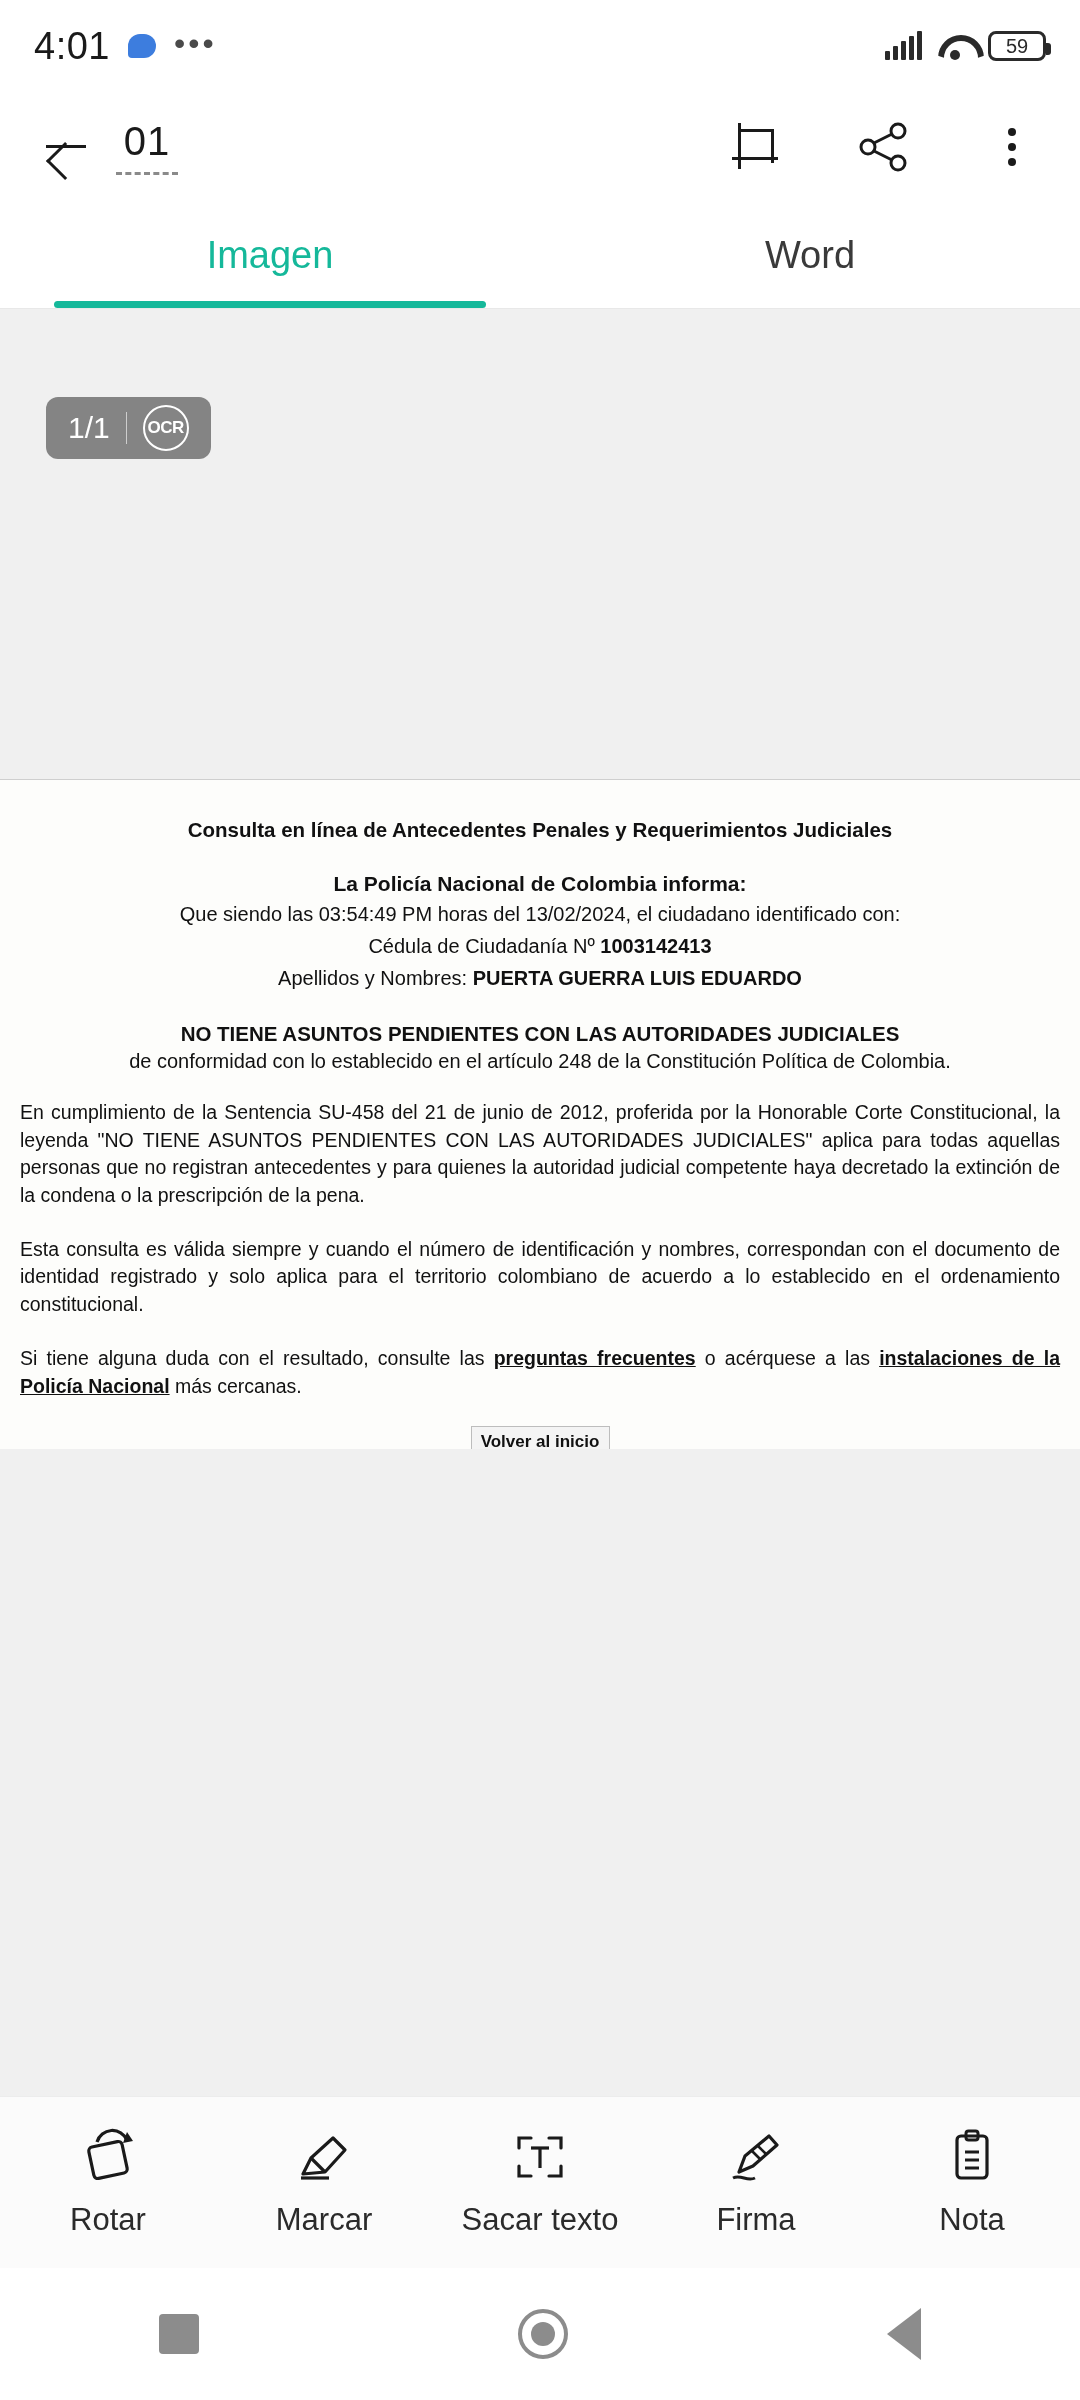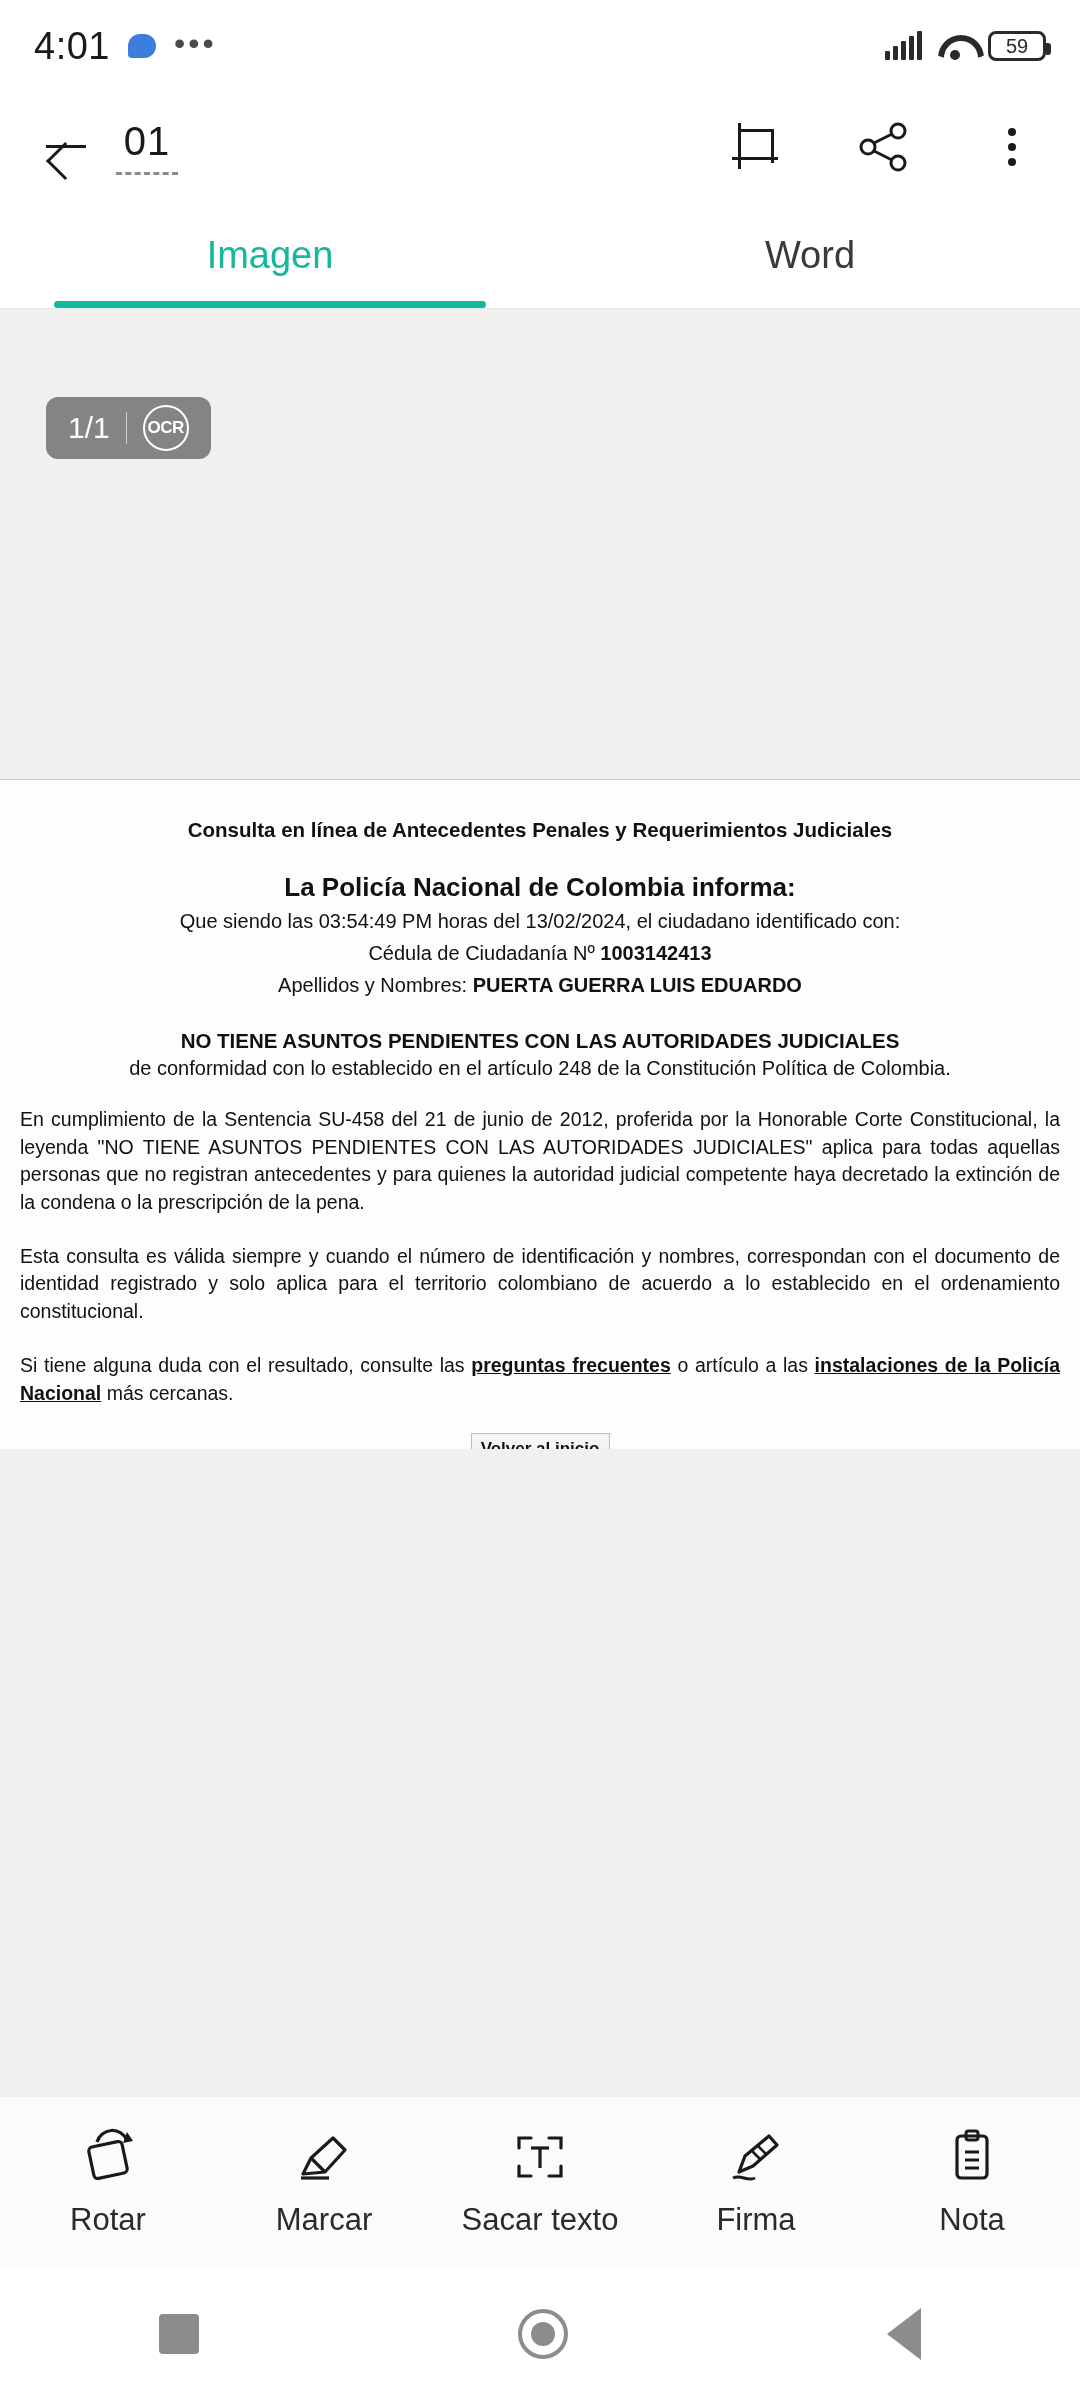--- a/index.html
+++ b/index.html
@@ -126,21 +126,21 @@
   }
 
   .doc-sheet {
     position: absolute; left: 0; right: 0; top: 470px;
     background: #fdfdfb; border-top: 1px solid #cfcfcf;
     height: 670px; padding: 24px 12px 0 12px; overflow: hidden;
   }
   .doc-sheet .d-center { text-align: center; }
   .doc-sheet .d-just { text-align: justify; }
   .d-h1 { font-size: 20.5px; font-weight: bold; color: #111; margin-top: 14px; }
-  .d-h2 { font-size: 26px; font-weight: bold; color: #111; margin-top: 30px; }
+  .d-h2 { font-size: 21px; font-weight: bold; color: #111; margin-top: 30px; }
   .d-line { font-size: 20px; color: #111; margin-top: 5px; line-height: 1.35; }
   .d-line b { font-weight: bold; }
   .d-h3 { font-size: 20.5px; font-weight: bold; color: #111; margin-top: 30px; }
   .d-sub { font-size: 20px; color: #111; margin-top: 4px; }
   .d-para { font-size: 19.5px; color: #111; margin-top: 26px; line-height: 1.42; padding: 0 8px; }
   .d-u { text-decoration: underline; font-weight: bold; }
   .d-btn-stub {
     margin: 26px auto 0; width: 139px; height: 30px; border: 1px solid #bdbdbd;
     background:#f4f4f4; font-size: 17px; font-weight:bold; text-align:center;
     line-height: 30px; color:#111; overflow: hidden;
@@ -251,21 +251,21 @@
     </div>
     <div class="d-center d-line">
       <span>Apellidos y Nombres: </span><b>PUERTA GUERRA LUIS EDUARDO</b>
     </div>
     <div class="d-center d-h3">NO TIENE ASUNTOS PENDIENTES CON LAS AUTORIDADES JUDICIALES</div>
     <div class="d-center d-sub">de conformidad con lo establecido en el artículo 248 de la Constitución Política de Colombia.</div>
 
     <div class="d-just d-para">En cumplimiento de la Sentencia SU-458 del 21 de junio de 2012, proferida por la Honorable Corte Constitucional, la leyenda "NO TIENE ASUNTOS PENDIENTES CON LAS AUTORIDADES JUDICIALES" aplica para todas aquellas personas que no registran antecedentes y para quienes la autoridad judicial competente haya decretado la extinción de la condena o la prescripción de la pena.</div>
     <div class="d-just d-para">Esta consulta es válida siempre y cuando el número de identificación y nombres, correspondan con el documento de identidad registrado y solo aplica para el territorio colombiano de acuerdo a lo establecido en el ordenamiento constitucional.</div>
     <div class="d-just d-para">
-      <span>Si tiene alguna duda con el resultado, consulte las </span><span class="d-u">preguntas frecuentes</span><span> o artículo a las </span><span class="d-u">instalaciones de la Policía Nacional</span><span> más cercanas.</span>
+      <span>Si tiene alguna duda con el resultado, consulte las </span><span class="d-u">preguntas frecuentes</span><span> o acérquese a las </span><span class="d-u">instalaciones de la Policía Nacional</span><span> más cercanas.</span>
     </div>
 
     <div class="d-btn-stub">Volver al inicio</div>
   </div>
 
 </div>
 
 <div style="position:absolute; left:0; right:0; top:1478px; bottom:304px; background:#f0f0f0;"></div>
 
 <div class="bottom-bar">

